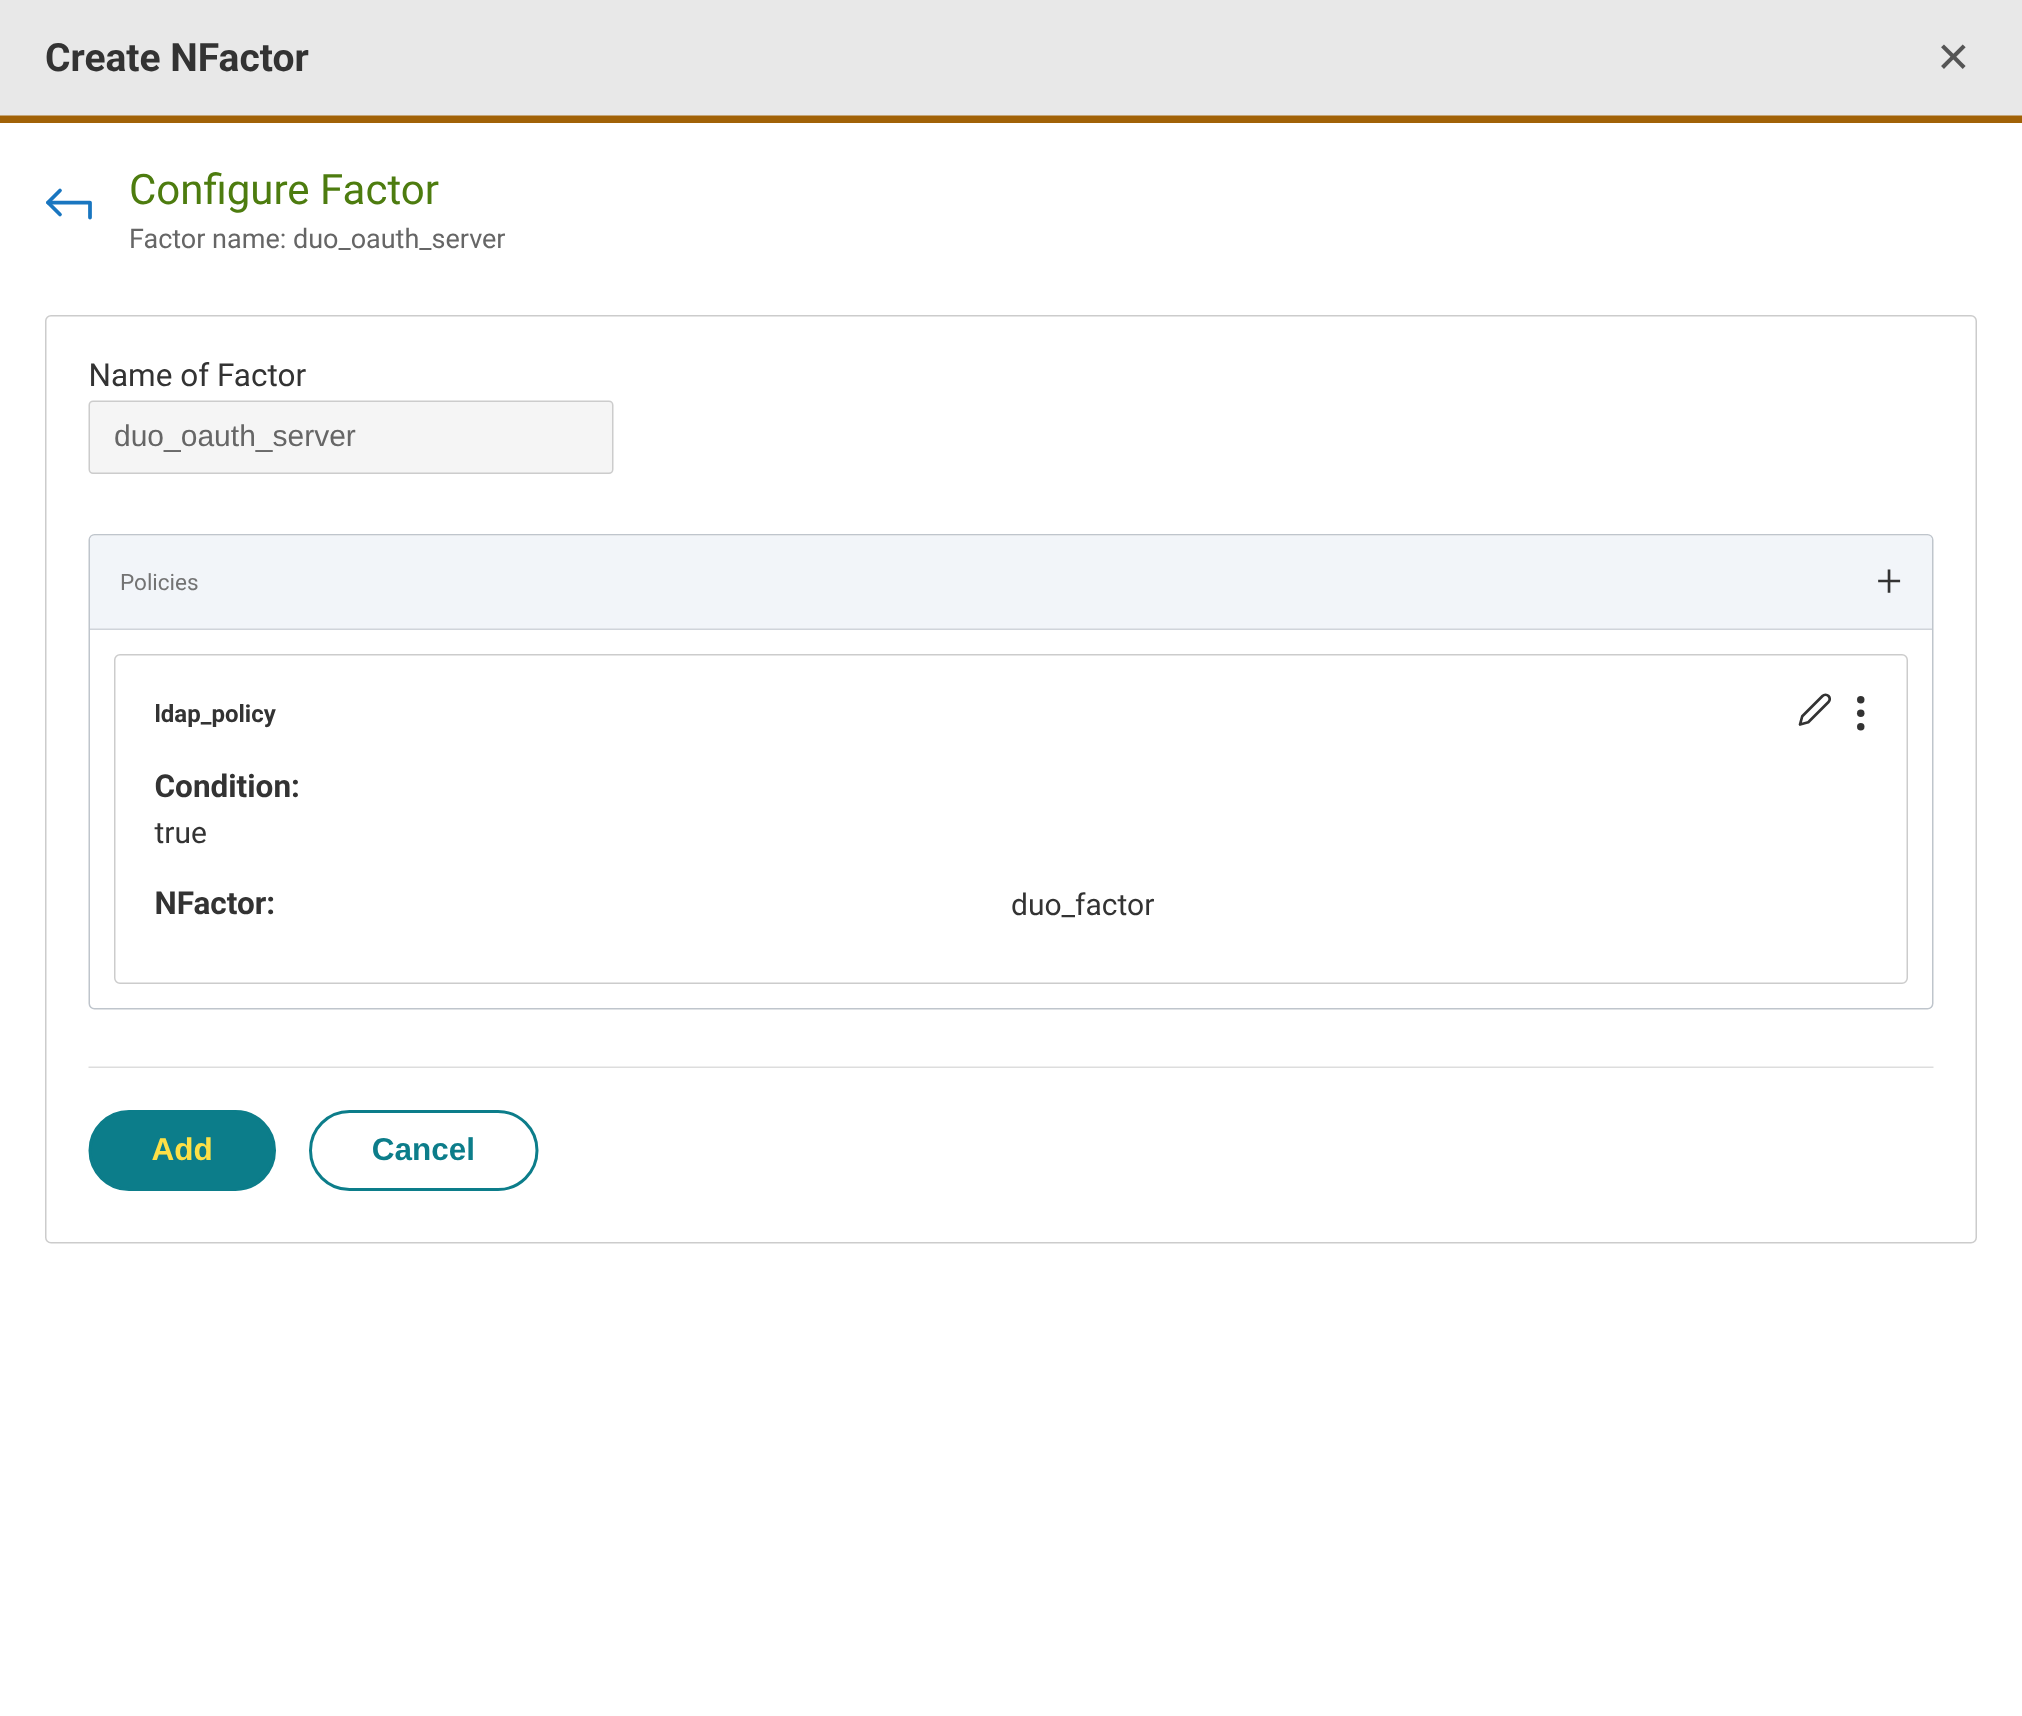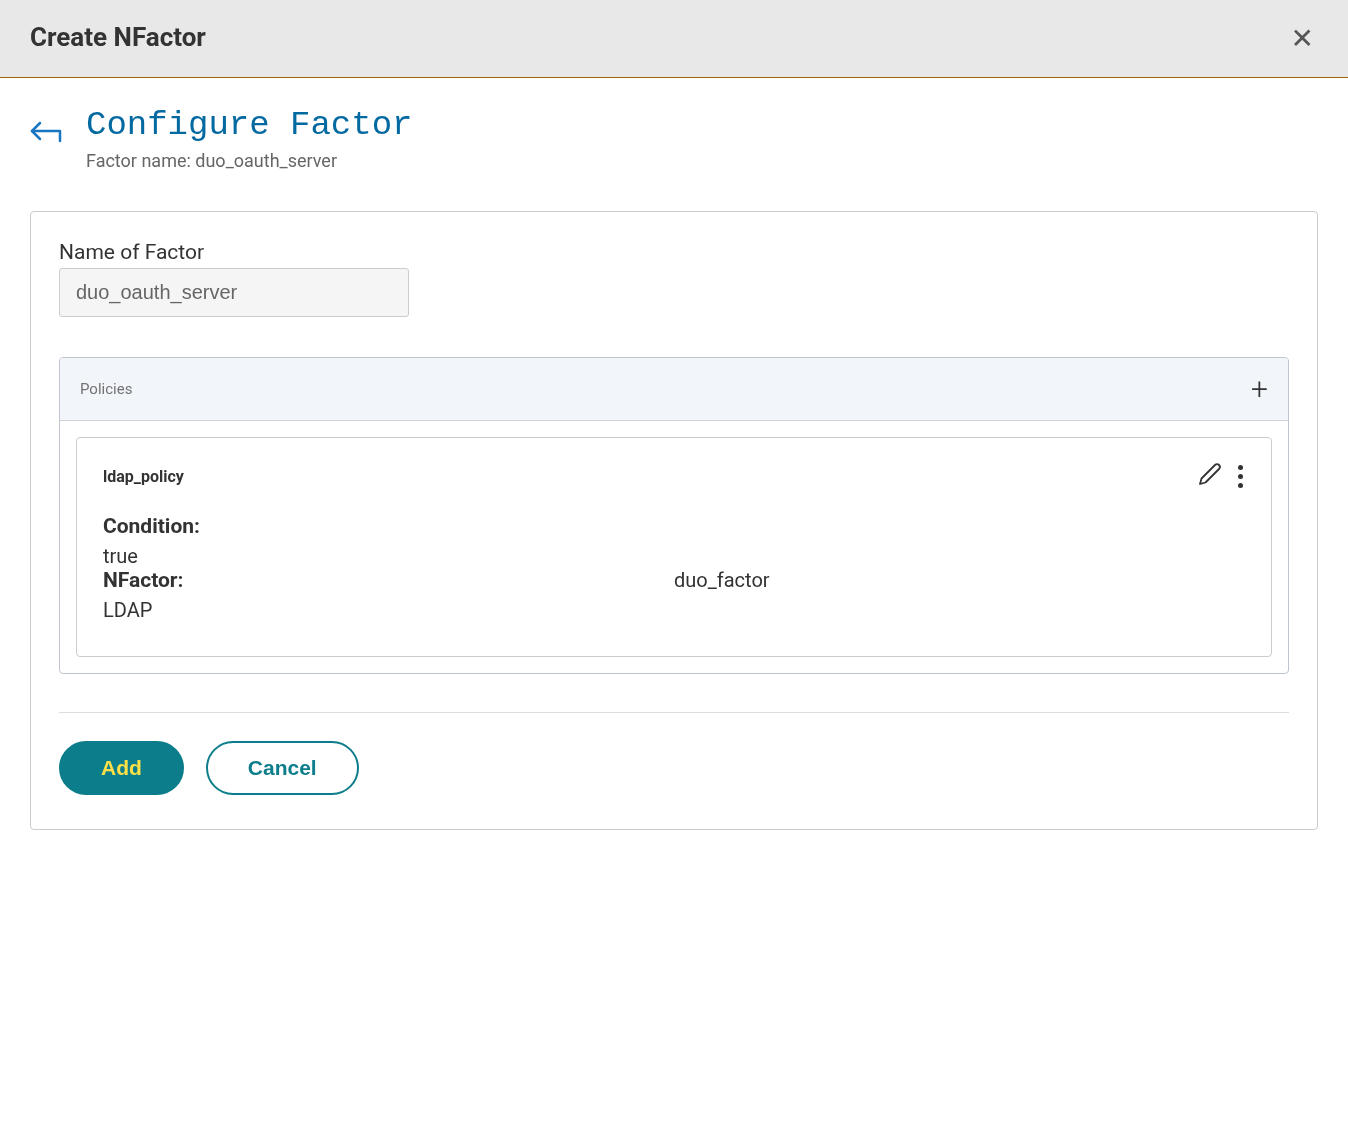--- a/index.html
+++ b/index.html
@@ -11,21 +11,22 @@
       font-family: -apple-system, BlinkMacSystemFont, "Segoe UI", Roboto, Helvetica, Arial, sans-serif;
       background: #ffffff;
       color: #333333;
       width: 1348px;
     }
     .title-bar {
       background: #e8e8e8;
       padding: 22px 30px;
       display: flex;
       justify-content: space-between;
-      border-bottom: 1px solid #a16207;
+      align-items: center;
+      border-bottom: 5px solid #a16207;
     }
     .title-bar-text {
       font-size: 26px;
       font-weight: 700;
       color: #333333;
     }
     .close-icon {
       font-size: 28px;
       color: #555555;
       cursor: pointer;
@@ -45,24 +46,23 @@
     }
     .back-arrow svg {
       width: 36px;
       height: 30px;
     }
     .page-header-text {
       display: flex;
       flex-direction: column;
     }
     .page-title {
-      font-size: 34px;
+      font-size: 28px;
       font-weight: 400;
-      color: #0369a1;
-      font-family: Liberation Mono, monospace;
+      color: #4d7c0f;
     }
     .page-subtitle {
       font-size: 18px;
       color: #666666;
       margin-top: 6px;
     }
     .content-card {
       margin: 30px 30px 40px 30px;
       border: 1px solid #cccccc;
       border-radius: 4px;
@@ -149,20 +149,21 @@
       padding: 2px;
     }
     .more-icon span {
       width: 5px;
       height: 5px;
       background: #333333;
       border-radius: 50%;
     }
     .policy-row {
       display: flex;
+      margin-bottom: 24px;
     }
     .policy-row:last-child {
       margin-bottom: 10px;
     }
     .policy-field {
       flex: 1;
     }
     .policy-field-label {
       font-size: 21px;
       font-weight: 700;
@@ -252,21 +253,20 @@
         </div>
         <div class="policy-row">
           <div class="policy-field">
             <div class="policy-field-label">Condition:</div>
             <div class="policy-field-value">true</div>
           </div>
         </div>
         <div class="policy-row">
           <div class="policy-field">
             <div class="policy-field-label">NFactor:</div>
-            <div class="policy-field-value">LDAP</div>
           </div>
           <div class="policy-field">
             <div class="policy-field-value">duo_factor</div>
           </div>
         </div>
       </div>
     </div>
   </div>
 
   <hr class="divider">

